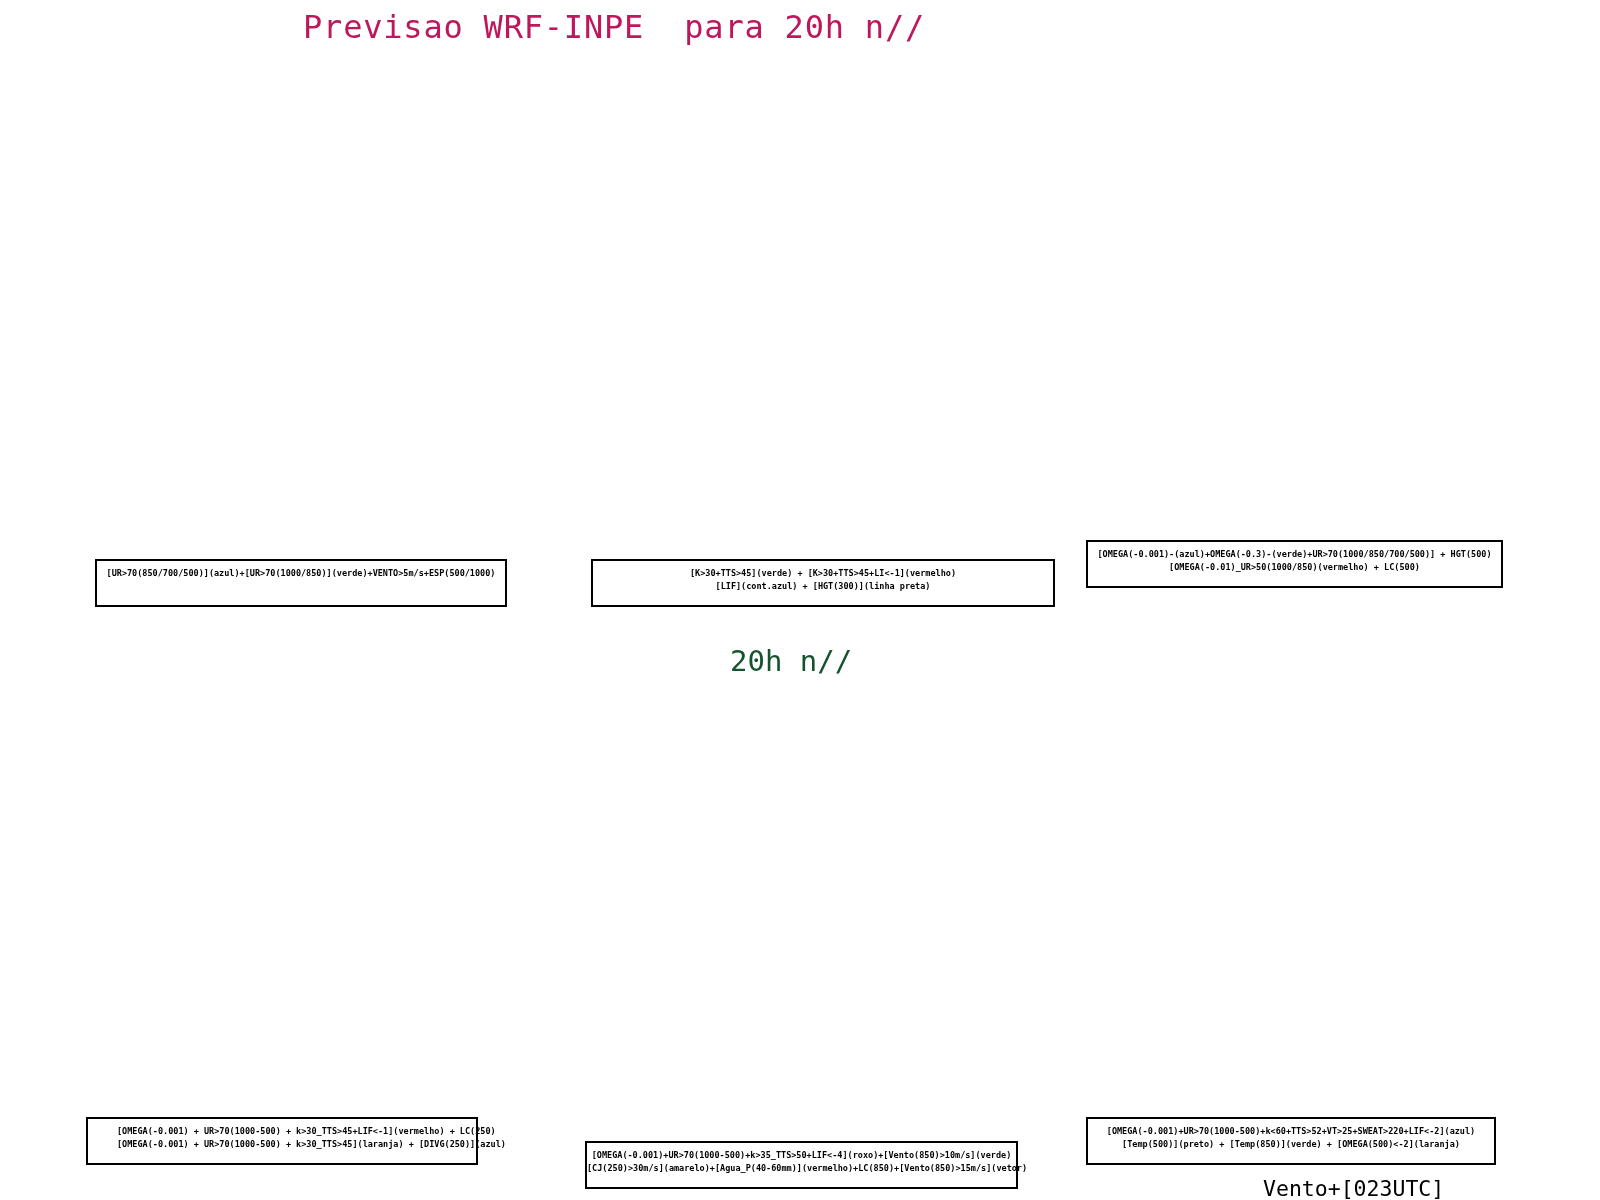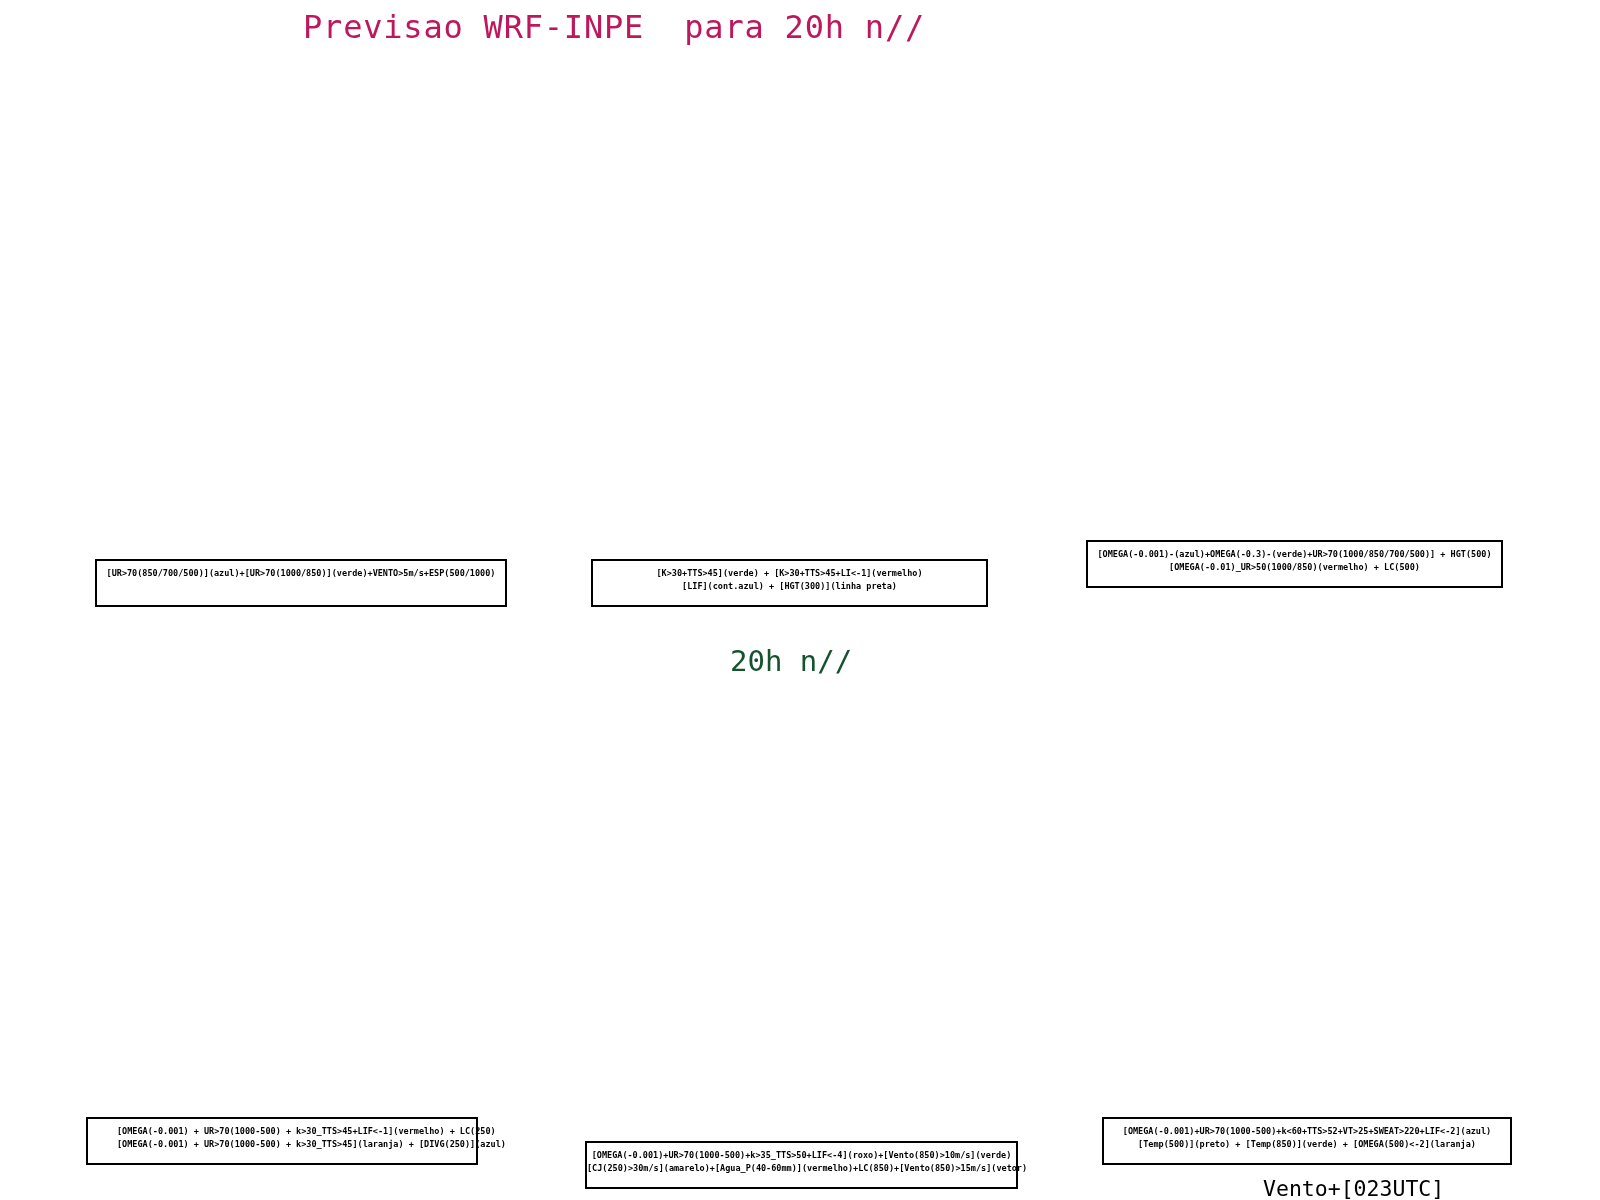--- a/index.html
+++ b/index.html
@@ -55,26 +55,26 @@
   .legend-line {
     font-family: "DejaVu Sans Mono", monospace;
     font-size: 8.5px;
     font-weight: bold;
     line-height: 13px;
     white-space: pre;
     color: #000000;
   }
   
   .box-top-left    { left: 95px;   top: 559px;  width: 412px; }
-  .box-top-center  { left: 591px;  top: 559px;  width: 397px; }
+  .box-top-center  { left: 591px;  top: 559px;  width: 464px; }
   .box-top-right   { left: 1086px; top: 540px;  width: 417px; }
   
   .box-bottom-left   { left: 86px;   top: 1117px; width: 392px; padding-left: 29px; }
   .box-bottom-center { left: 585px;  top: 1141px; width: 433px; }
-  .box-bottom-right  { left: 1086px; top: 1117px; width: 410px; margin-left: 16px; }
+  .box-bottom-right  { left: 1086px; top: 1117px; width: 410px; }
 </style>
 </head>
 <body>
 
 <div class="plot-title">Previsao WRF-INPE  para 20h n//</div>
 
 <div class="legend-box box-top-left">
   <div class="legend-line">[UR&gt;70(850/700/500)](azul)+[UR&gt;70(1000/850)](verde)+VENTO&gt;5m/s+ESP(500/1000)</div>
 </div>
 

